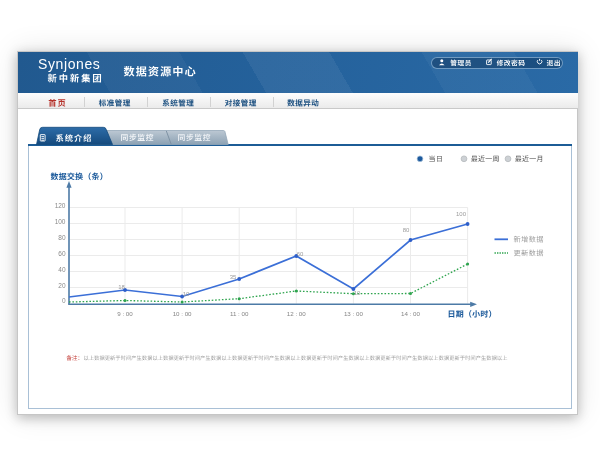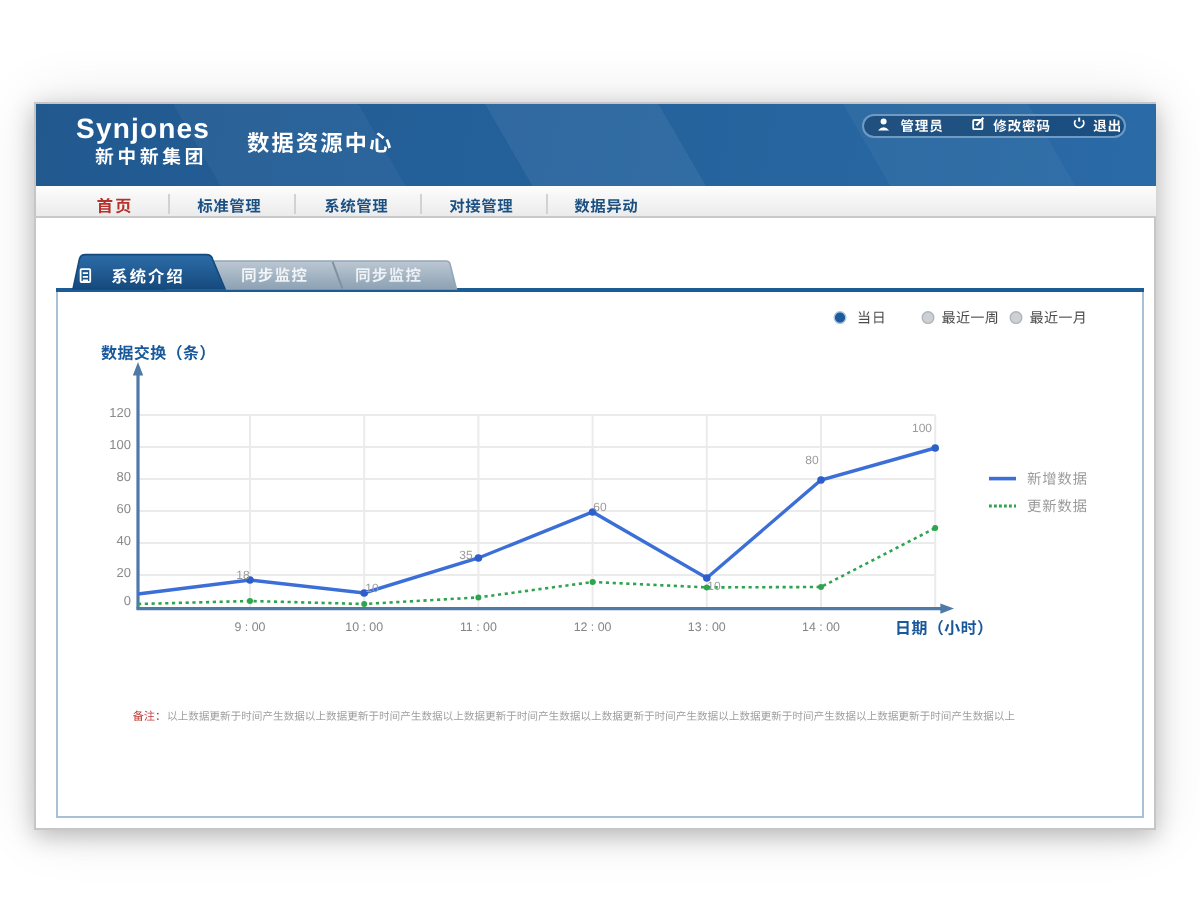--- a/index.html
+++ b/index.html
@@ -2,21 +2,21 @@
 <html><head><meta charset="utf-8"><style>
 *{margin:0;padding:0;box-sizing:border-box}
 html,body{width:600px;height:450px;background:#fff;font-family:"Liberation Sans",sans-serif;overflow:hidden}
 #page{position:relative;width:600px;height:450px}
 .abs{position:absolute}
 #panel{left:16.6px;top:50.6px;width:561px;height:364px;background:#fff;border:1px solid #c6c6c6;
 box-shadow:0 3px 11px rgba(0,0,0,.24),0 0 28px rgba(0,0,0,.11)}
 #header{left:17.6px;top:51.6px;width:560px;height:41px;background:linear-gradient(100deg,#21598f 0%,#24619b 45%,#2a6aa6 100%);overflow:hidden}
 #header:before{content:"";position:absolute;left:0;top:0;width:100%;height:100%;
 background:repeating-linear-gradient(60deg,rgba(255,255,255,0) 0 80px,rgba(255,255,255,.04) 80px 160px,rgba(255,255,255,0) 160px 215px,rgba(255,255,255,.06) 215px 290px)}
-#logo{left:38px;top:56px;color:#fff;font-weight:bold;font-size:14px;letter-spacing:.6px}
+#logo{left:38px;top:56px;color:#fff;font-weight:normal;font-size:14px;letter-spacing:.6px}
 #pill{left:431px;top:57.2px;width:131.5px;height:11.6px;border-radius:6px;background:rgba(9,44,78,.42);border:1px solid rgba(140,180,215,.75)}
 #nav{left:17.6px;top:92.6px;width:560px;height:16.5px;background:linear-gradient(#fdfdfd,#ebebeb);border-bottom:1px solid #c9c9c9}
 .nd{width:1px;height:10px;background:#d2d2d2;top:96.5px}
 #cbox{left:28.3px;top:144.7px;width:543.4px;height:264.6px;border:1px solid #a9c0d6;border-top:none;background:#fff}
 #bluebar{left:28.3px;top:143.7px;width:543.4px;height:2.2px;background:#1c5c96}
 #ovl{left:0;top:0}
 </style></head><body>
 <div id="page">
 <div id="panel" class="abs"></div>
 <div id="header" class="abs"></div>

